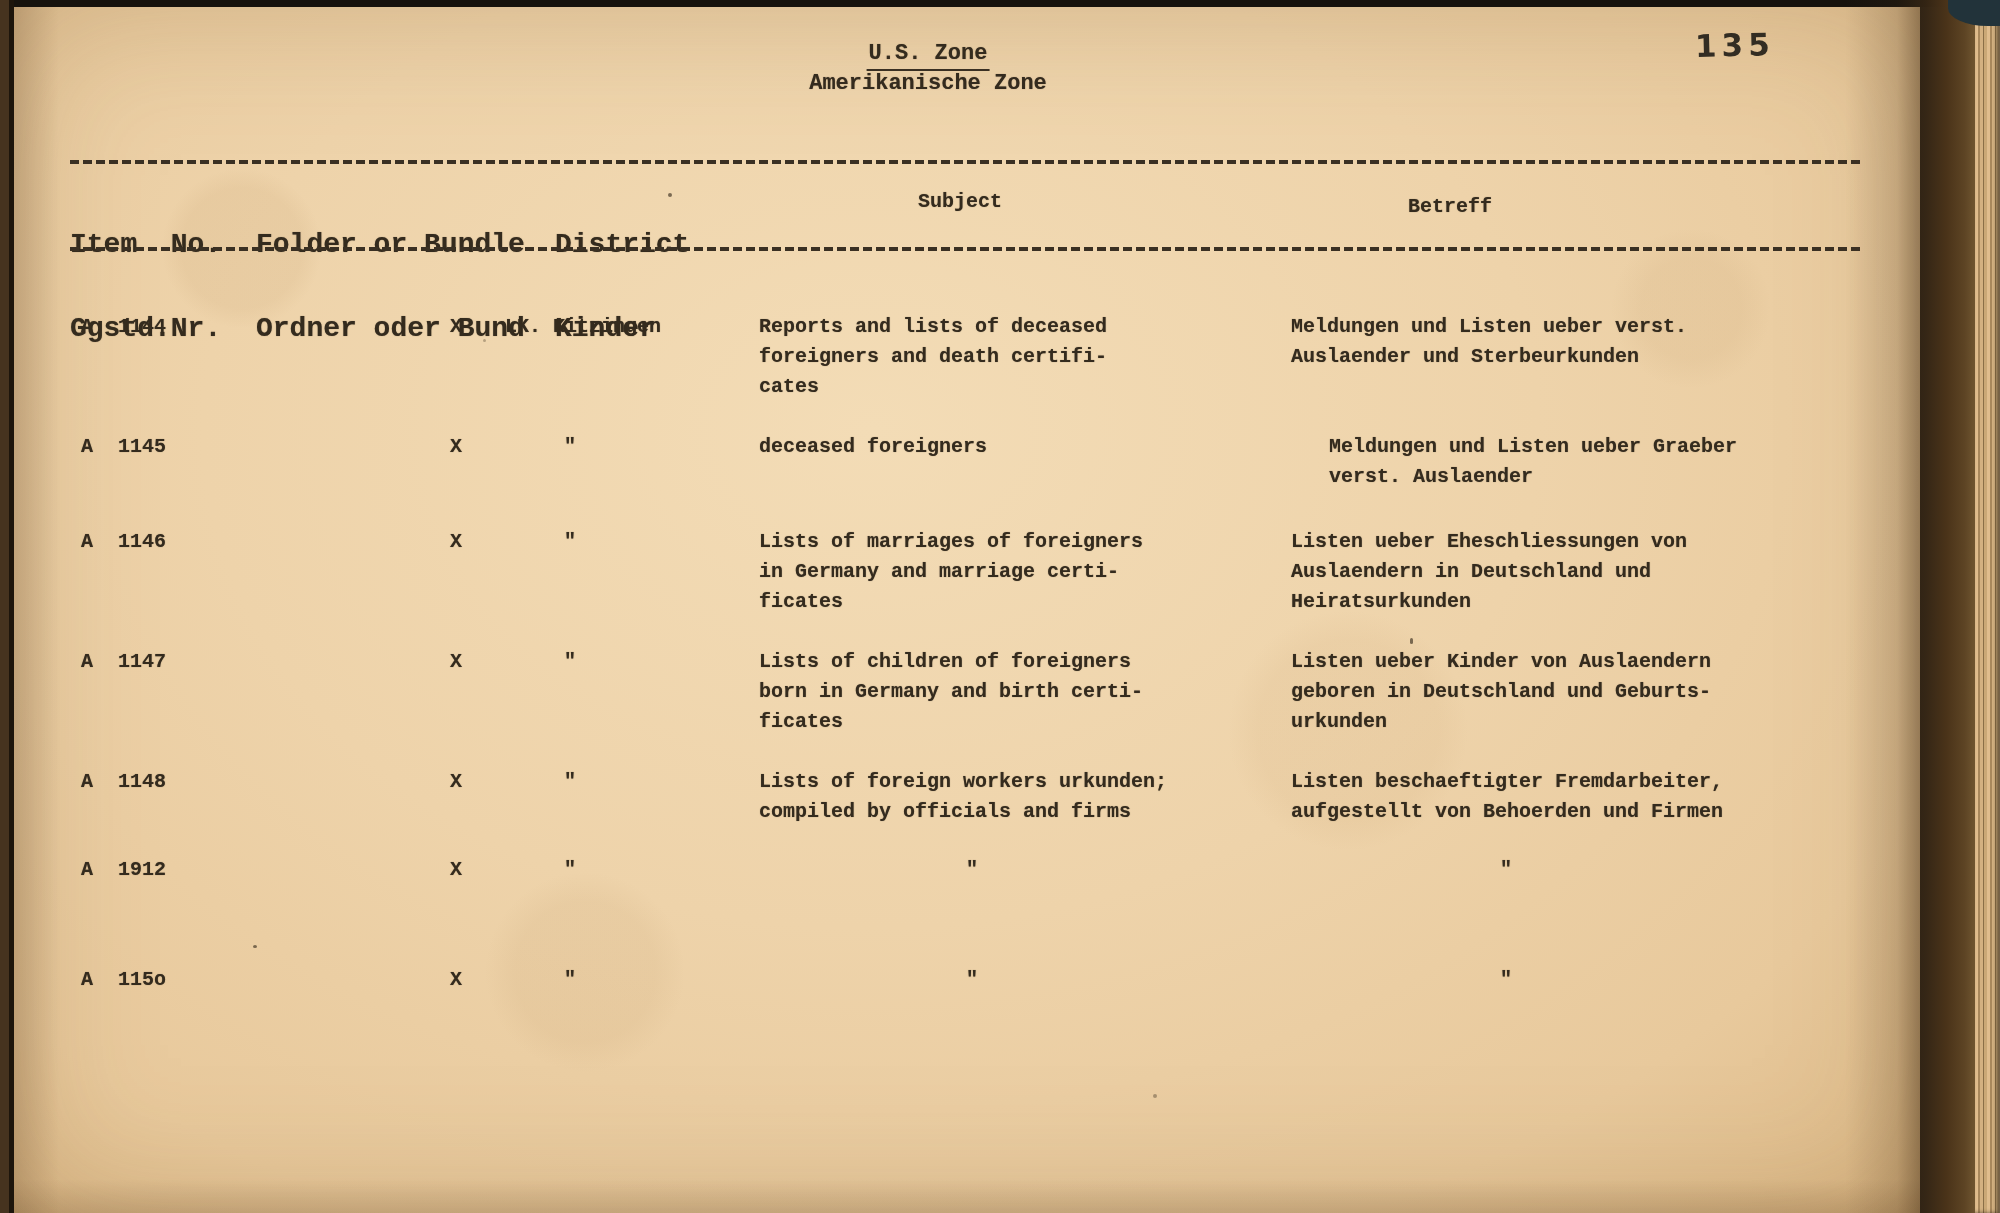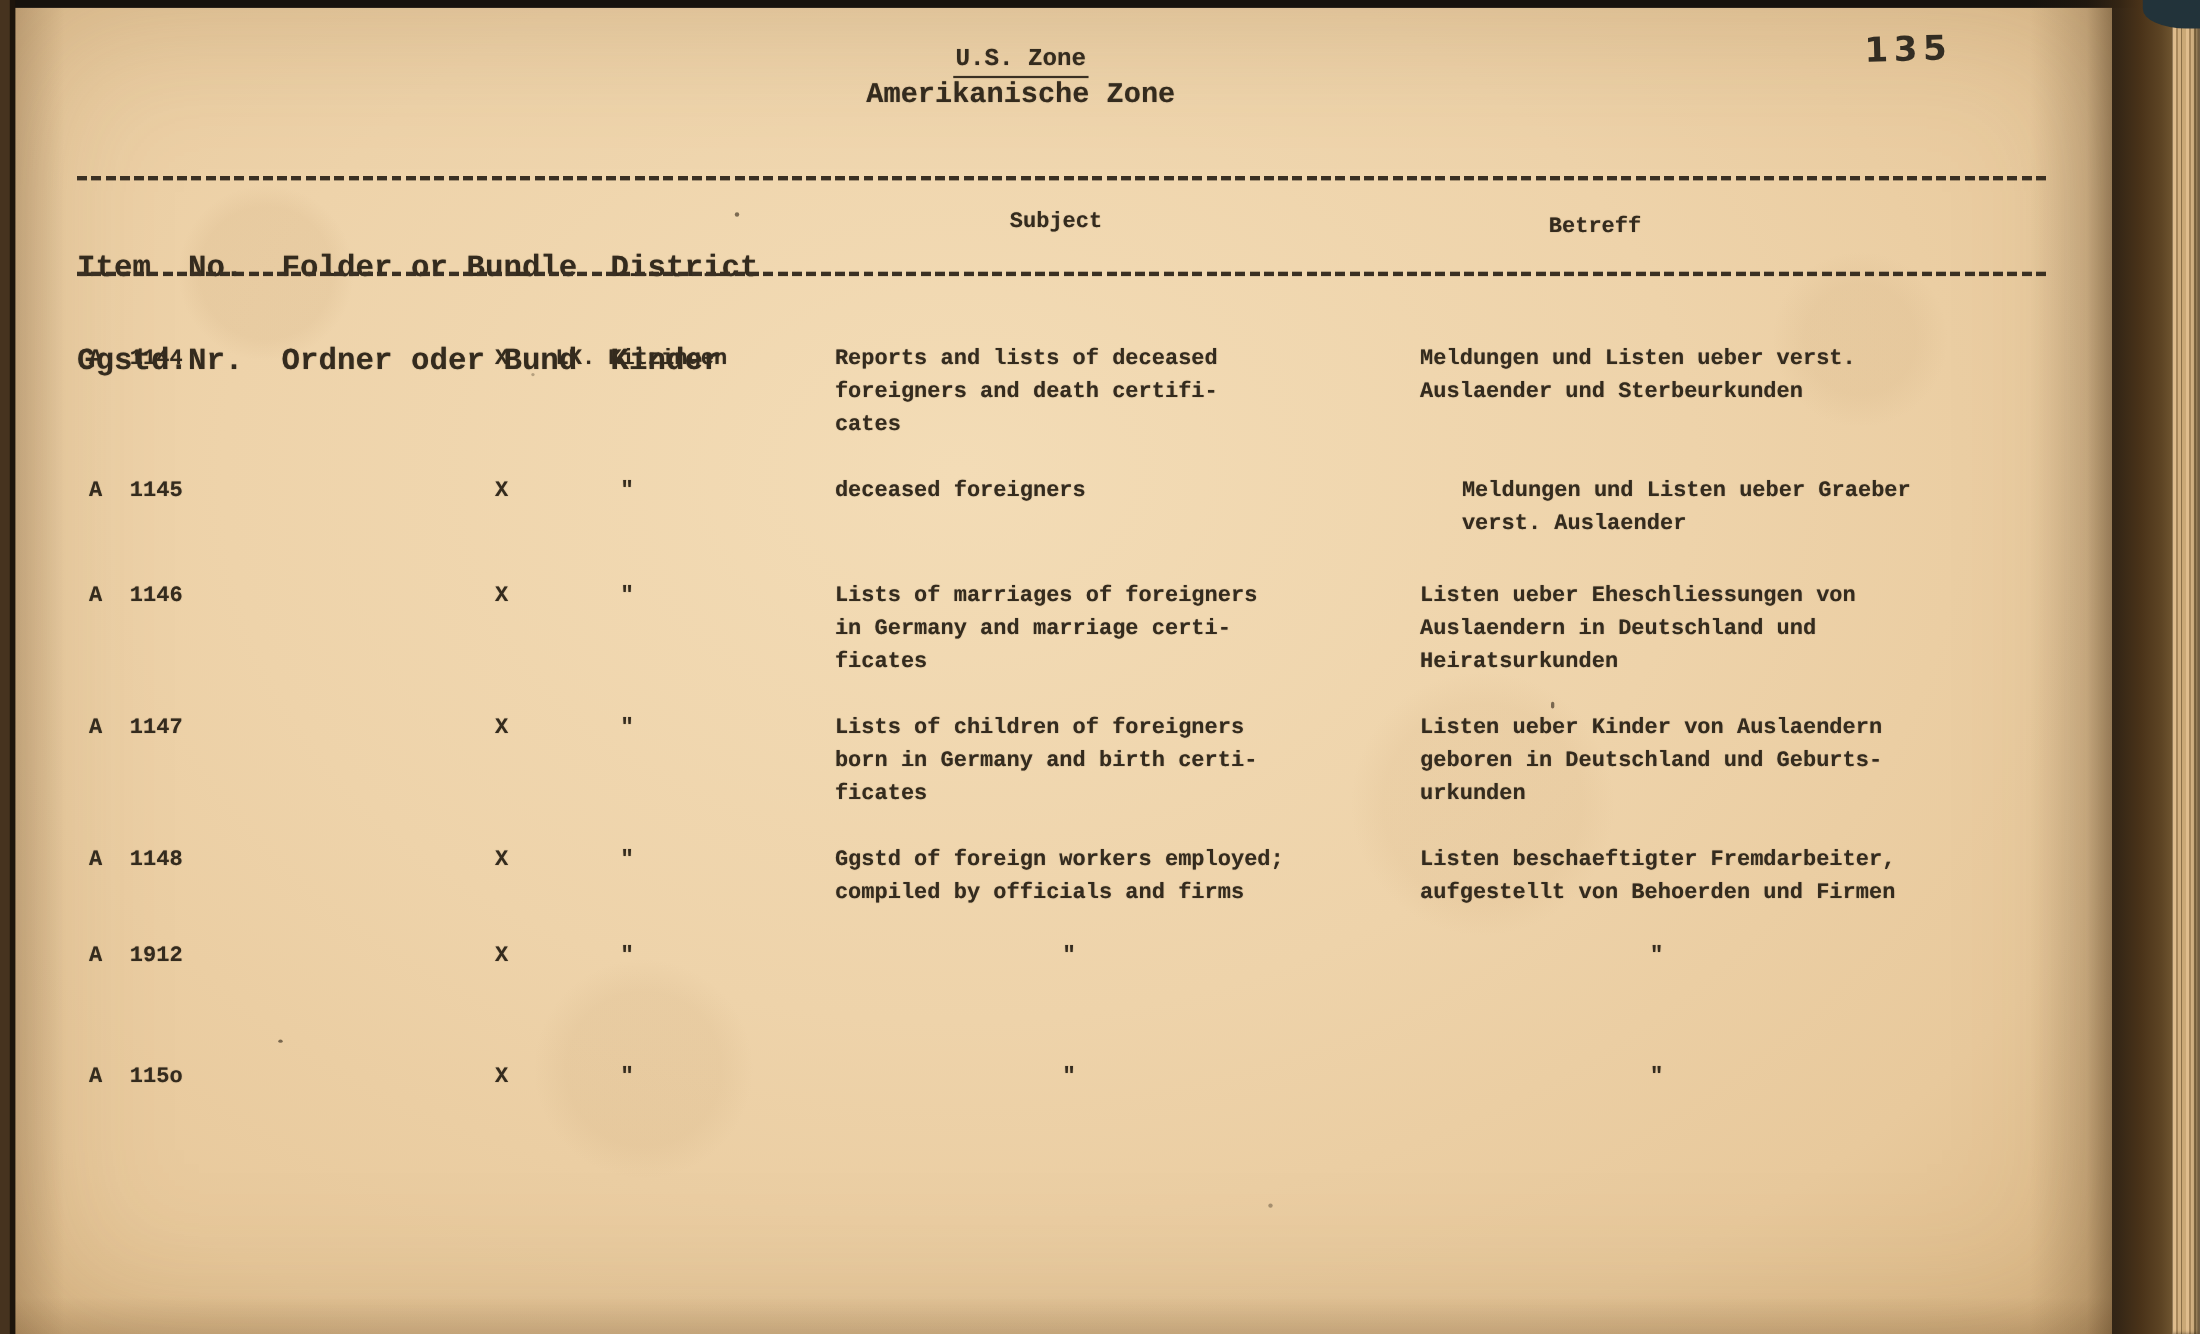--- a/index.html
+++ b/index.html
@@ -29,21 +29,21 @@
         background:repeating-linear-gradient(90deg,#e0bd8d 0 3px,#a8885c 3px 5px,#d3b181 5px 8px,#8a6f47 8px 9px,#caa876 9px 12px);
         box-shadow:inset -3px 0 4px rgba(20,15,8,.6);}
   .corner-top-right{position:absolute;right:0;top:0;width:52px;height:26px;background:#22333a;
         border-bottom-left-radius:40px 18px;}
   
   .ink{color:#342b1e;font-weight:bold;text-shadow:0 0 1px rgba(58,47,33,.55);white-space:pre;}
   .page-number{position:absolute;left:1682px;top:20px;font-family:"DejaVu Sans",sans-serif;
         font-size:31px;font-weight:600;letter-spacing:5px;color:#332d23;transform:rotate(-1.5deg);}
   .title{position:absolute;left:915px;top:34px;transform:translateX(-50%);font-size:22px;
         border-bottom:2px solid #3a3023;padding:0 2px 3px 2px;}
-  .subtitle{position:absolute;left:915px;top:64px;transform:translateX(-50%);font-size:26px;}
+  .subtitle{position:absolute;left:915px;top:64px;transform:translateX(-50%);font-size:22px;}
   .rule{position:absolute;left:57px;width:1791px;height:4px;
         background:repeating-linear-gradient(90deg,#3a3023 0 9px,rgba(0,0,0,0) 9px 13px);}
   .rule1{top:153px;} .rule2{top:240px;}
   .hdr{position:absolute;top:168px;font-size:28px;line-height:28px;}
   .hdr-single{position:absolute;font-size:20px;}
   
   .row{position:absolute;left:0;width:100%;font-size:20px;line-height:30px;}
   .cell{position:absolute;top:0;}
   .speck{position:absolute;background:rgba(60,48,32,.65);border-radius:50%;}
 </style>
@@ -111,21 +111,21 @@
     <span class="cell ink district" style="left: 551px;">"</span>
     <div class="cell ink subject" style="left: 746px;"><div>Lists of children of foreigners</div><div>born in Germany and birth certi-</div><div>ficates</div></div>
     <div class="cell ink betreff" style="left: 1278px;"><div>Listen ueber Kinder von Auslaendern</div><div>geboren in Deutschland und Geburts-</div><div>urkunden</div></div>
   </div>
 
   <div class="row" style="top: 760px;">
     <span class="cell ink letter" style="left: 68px;">A</span>
     <span class="cell ink num" style="left: 105px;">1148</span>
     <span class="cell ink folder" style="left: 437px;">X</span>
     <span class="cell ink district" style="left: 551px;">"</span>
-    <div class="cell ink subject" style="left: 746px;"><div>Ggstd of foreign workers employed;</div><div>compiled by officials and firms</div></div>
+    <div class="cell ink subject" style="left: 746px;"><div>Lists of foreign workers urkunden;</div><div>compiled by officials and firms</div></div>
     <div class="cell ink betreff" style="left: 1278px;"><div>Listen beschaeftigter Fremdarbeiter,</div><div>aufgestellt von Behoerden und Firmen</div></div>
   </div>
 
   <div class="row" style="top: 848px;">
     <span class="cell ink letter" style="left: 68px;">A</span>
     <span class="cell ink num" style="left: 105px;">1912</span>
     <span class="cell ink folder" style="left: 437px;">X</span>
     <span class="cell ink district" style="left: 551px;">"</span>
     <div class="cell ink subject" style="left: 953px;"><div>"</div></div>
     <div class="cell ink betreff" style="left: 1487px;"><div>"</div></div>

